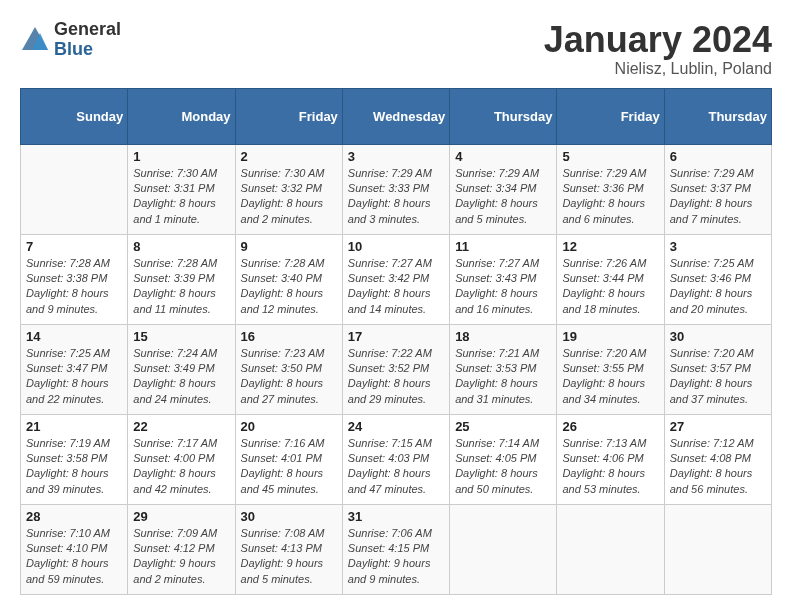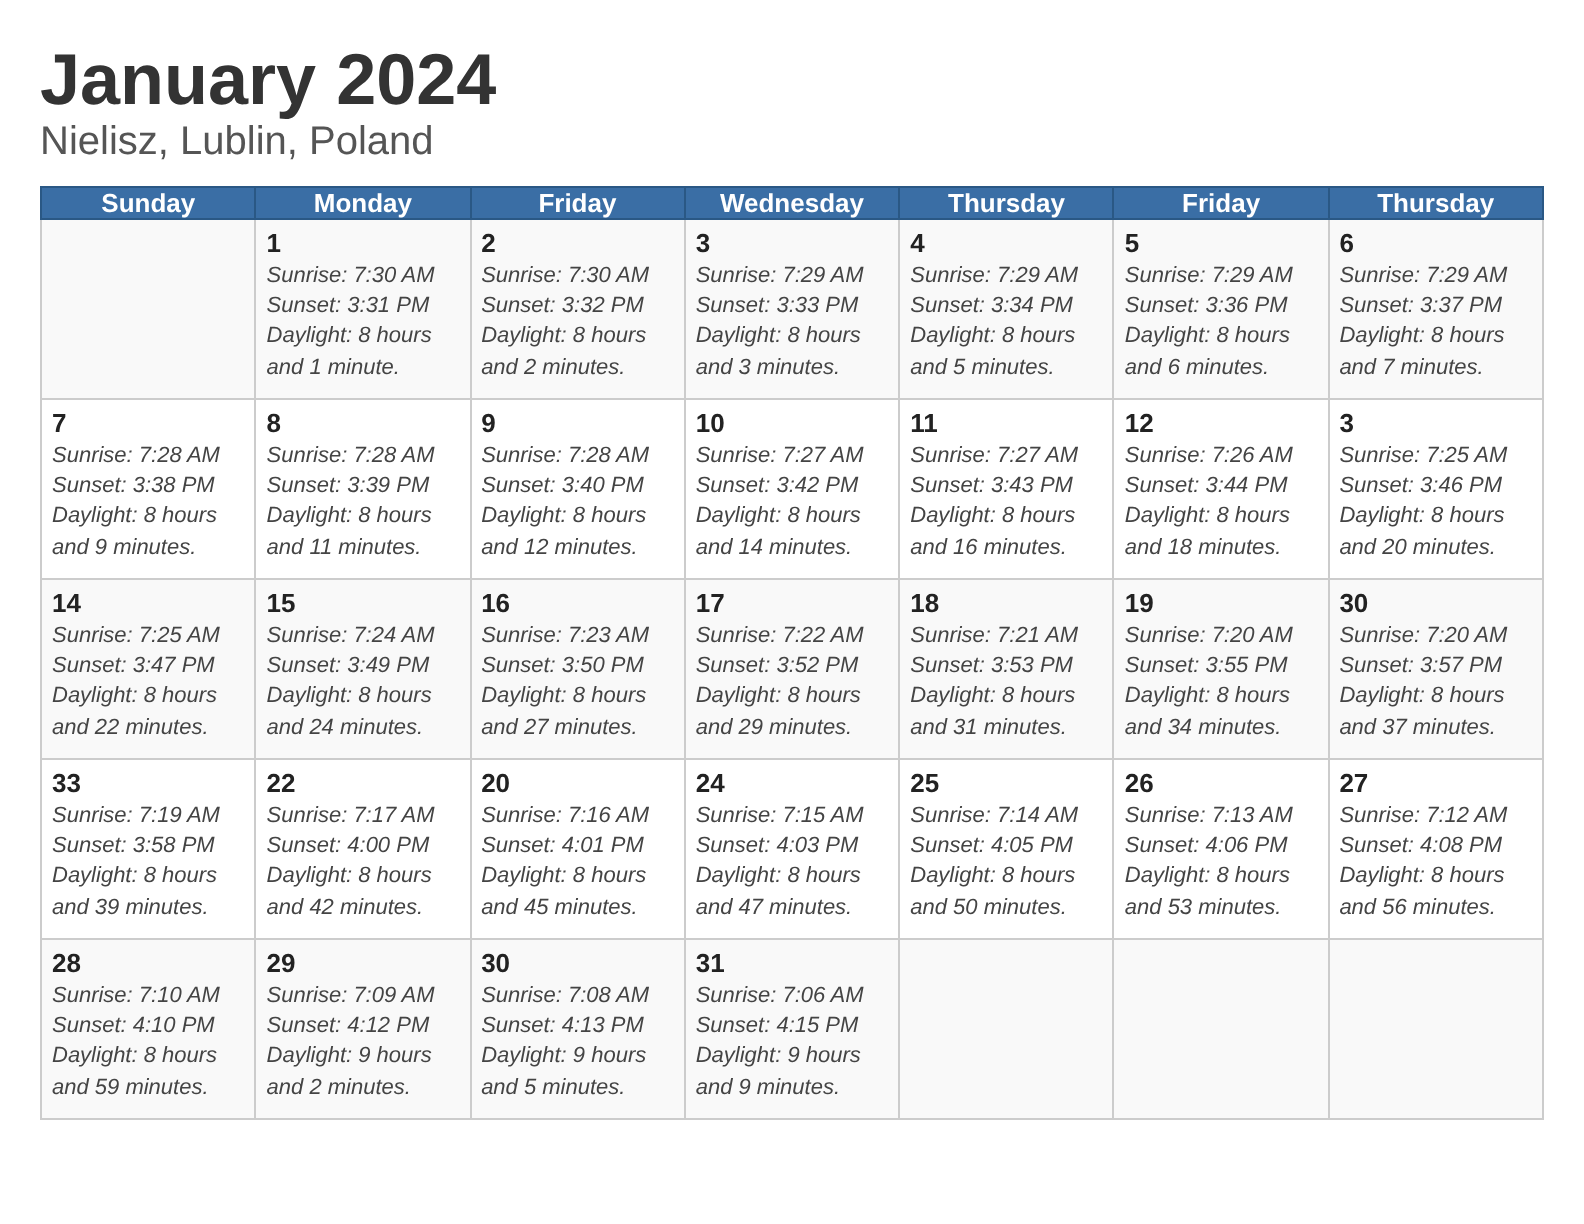--- a/index.html
+++ b/index.html
@@ -34,43 +34,44 @@
     .logo-blue {
       font-size: 18px;
       font-weight: bold;
       color: #2a6496;
     }
     .logo-icon {
       width: 30px;
       height: 30px;
     }
     .title-area {
+      text-align: right;
     }
     .month-year {
       font-size: 36px;
       font-weight: bold;
       color: #333;
       line-height: 1.1;
     }
     .location {
-      font-size: 20px;
+      font-size: 16px;
       color: #555;
     }
     table {
       width: 100%;
       border-collapse: collapse;
       table-layout: fixed;
     }
     thead tr th {
       background-color: #3a6ea5;
       color: #fff;
       font-size: 13px;
       font-weight: bold;
-      padding: 0 4px;
-      text-align: center;
+      padding: 20px 4px;
+      text-align: right;
       border: 1px solid #2a5885;
     }
     tbody tr td {
       border: 1px solid #ccc;
       vertical-align: top;
       padding: 4px 5px;
       height: 90px;
       font-size: 11px;
       color: #333;
       background: #fff;
@@ -91,20 +92,30 @@
       font-style: italic;
     }
     td.empty {
       background: #f5f5f5;
     }
   </style>
 </head>
 <body>
 
 <div class="header">
+  <div class="logo">
+    <svg class="logo-icon" viewBox="0 0 30 30">
+      <polygon points="15,2 28,25 2,25" fill="#2a6496" opacity="0.8"></polygon>
+      <polygon points="20,8 28,25 12,25" fill="#3a8ec8" opacity="0.9"></polygon>
+    </svg>
+    <div class="logo-text">
+      <span class="logo-general">General</span>
+      <span class="logo-blue">Blue</span>
+    </div>
+  </div>
   <div class="title-area">
     <div class="month-year">January 2024</div>
     <div class="location">Nielisz, Lublin, Poland</div>
   </div>
 </div>
 
 <table>
   <thead>
     <tr>
     <th>Sunday</th>
@@ -199,21 +210,21 @@
           <span class="day-num">19</span>
           <div class="day-detail">Sunrise: 7:20 AM<br>Sunset: 3:55 PM<br>Daylight: 8 hours<br>and 34 minutes.</div>
         </td>
         <td>
           <span class="day-num">30</span>
           <div class="day-detail">Sunrise: 7:20 AM<br>Sunset: 3:57 PM<br>Daylight: 8 hours<br>and 37 minutes.</div>
         </td>
       </tr>
       <tr>
         <td>
-          <span class="day-num">33</span>
+          <span class="day-num">21</span>
           <div class="day-detail">Sunrise: 7:19 AM<br>Sunset: 3:58 PM<br>Daylight: 8 hours<br>and 39 minutes.</div>
         </td>
         <td>
           <span class="day-num">22</span>
           <div class="day-detail">Sunrise: 7:17 AM<br>Sunset: 4:00 PM<br>Daylight: 8 hours<br>and 42 minutes.</div>
         </td>
         <td>
           <span class="day-num">20</span>
           <div class="day-detail">Sunrise: 7:16 AM<br>Sunset: 4:01 PM<br>Daylight: 8 hours<br>and 45 minutes.</div>
         </td>

